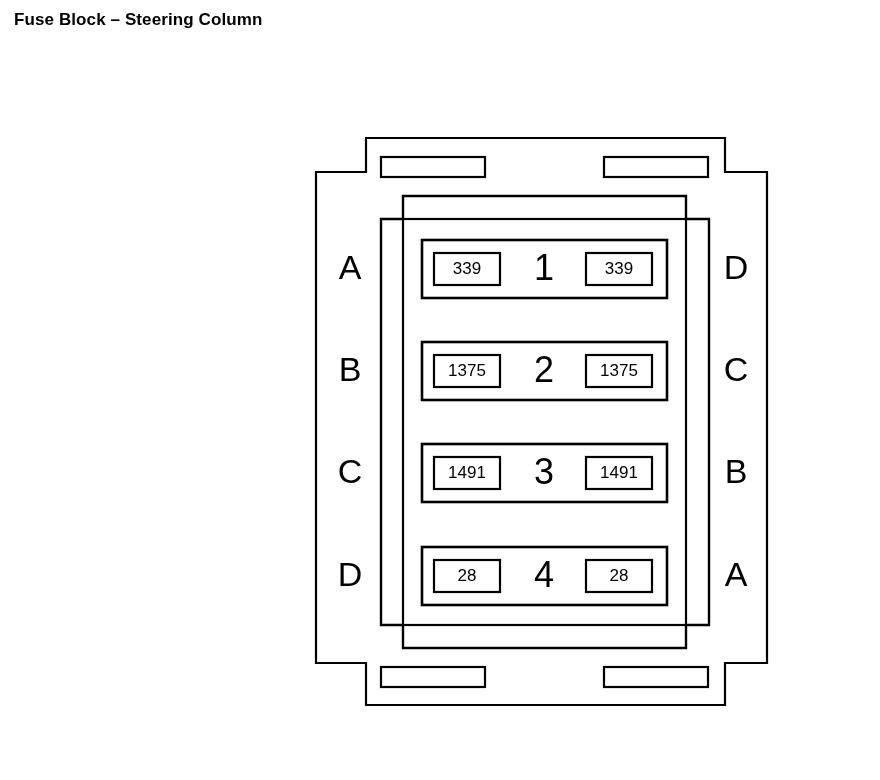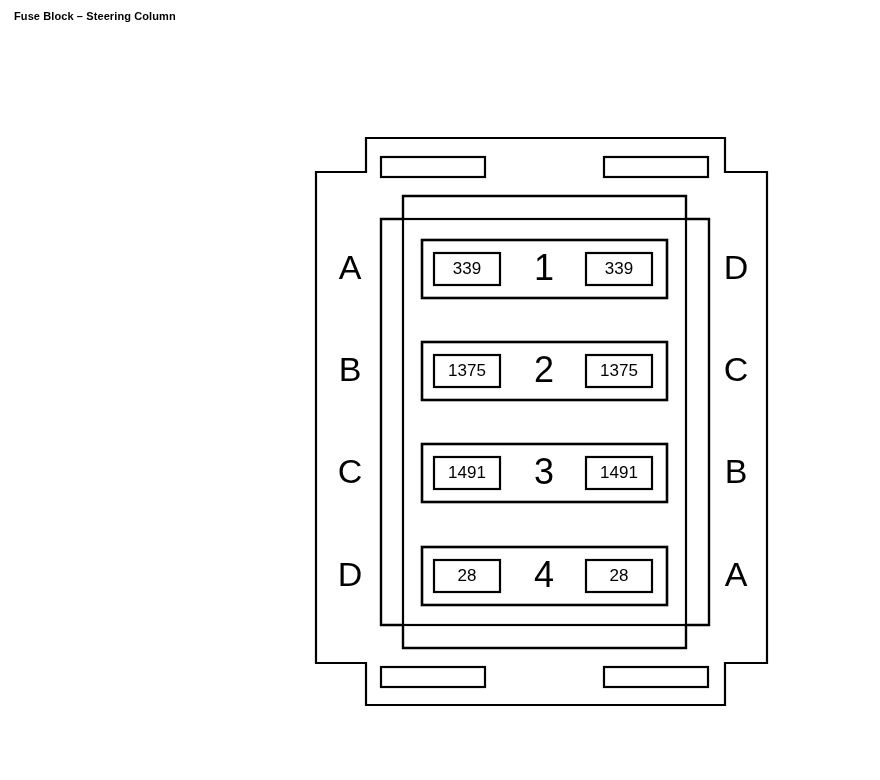--- a/index.html
+++ b/index.html
@@ -13,21 +13,21 @@
     height: 780px;
     position: relative;
     font-family: "Liberation Sans", sans-serif;
     color: #000000;
     overflow: hidden;
   }
   #page-title {
     position: absolute;
     left: 14px;
     top: 10px;
-    font-size: 11px;
+    font-size: 17px;
     font-weight: bold;
     letter-spacing: 0.1px;
     white-space: nowrap;
   }
   #diagram-wrap {
     position: absolute;
     left: 0;
     top: 0;
     width: 880px;
     height: 780px;

